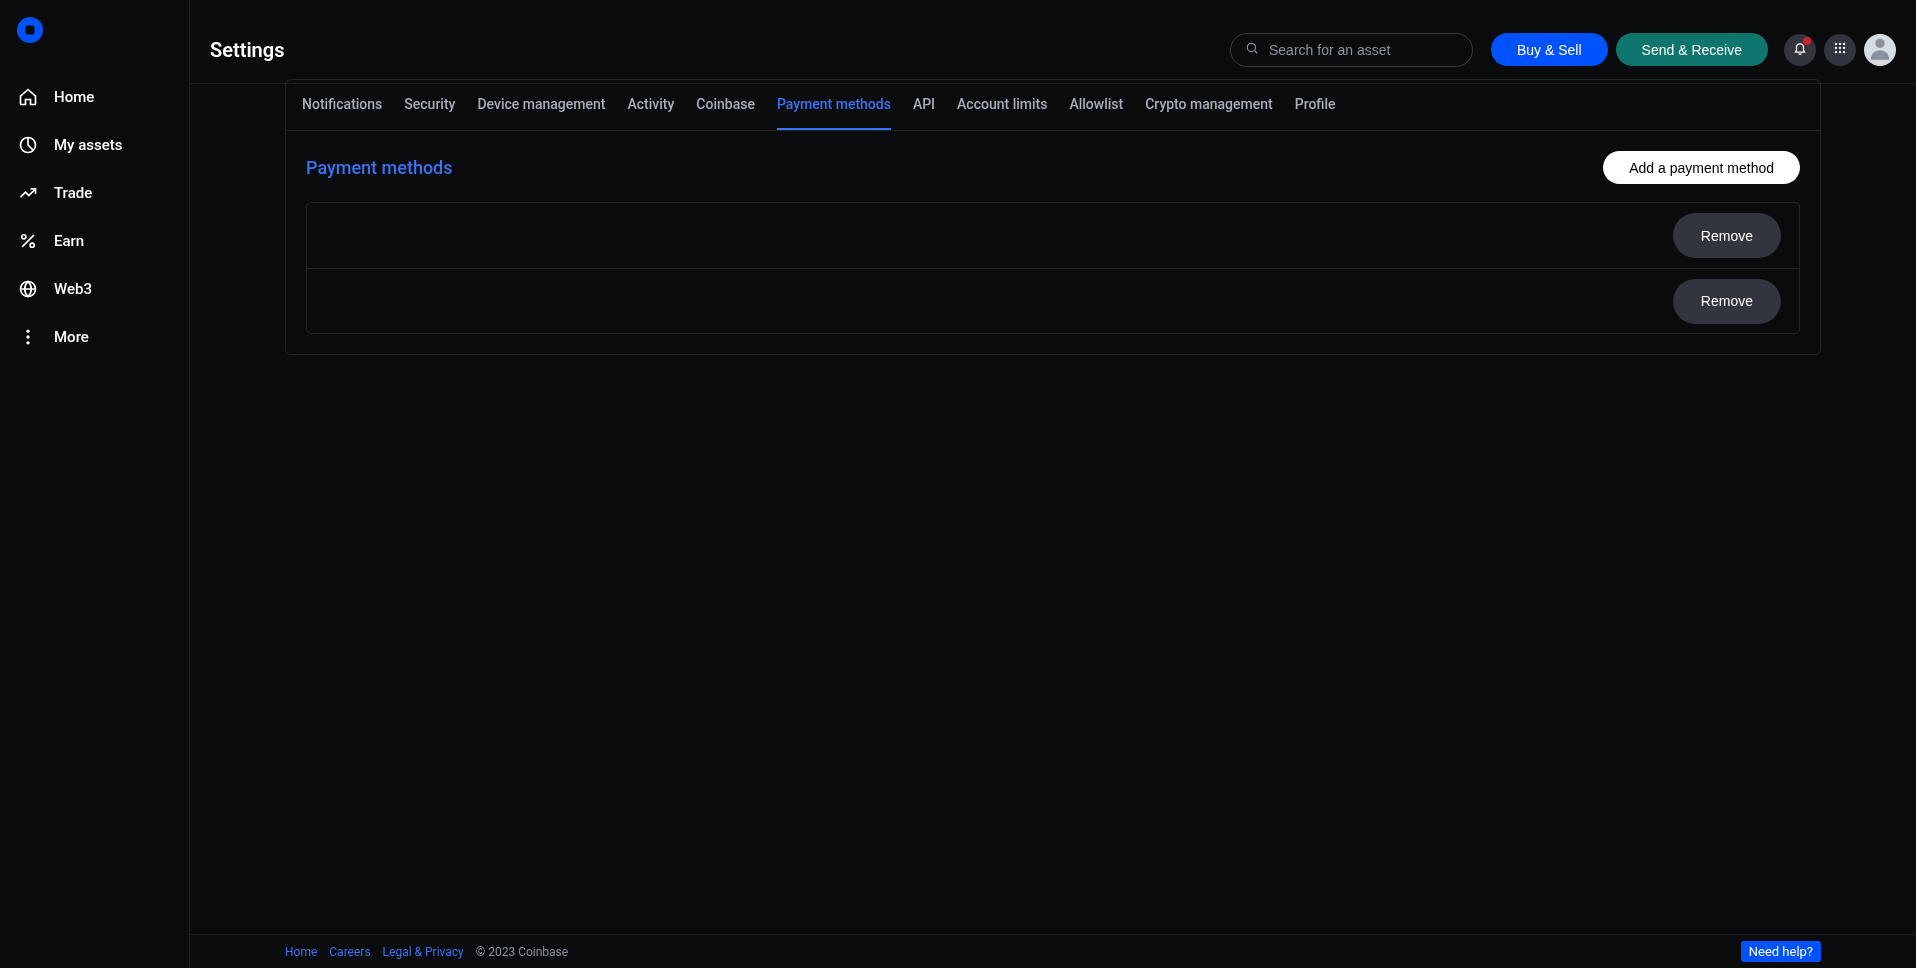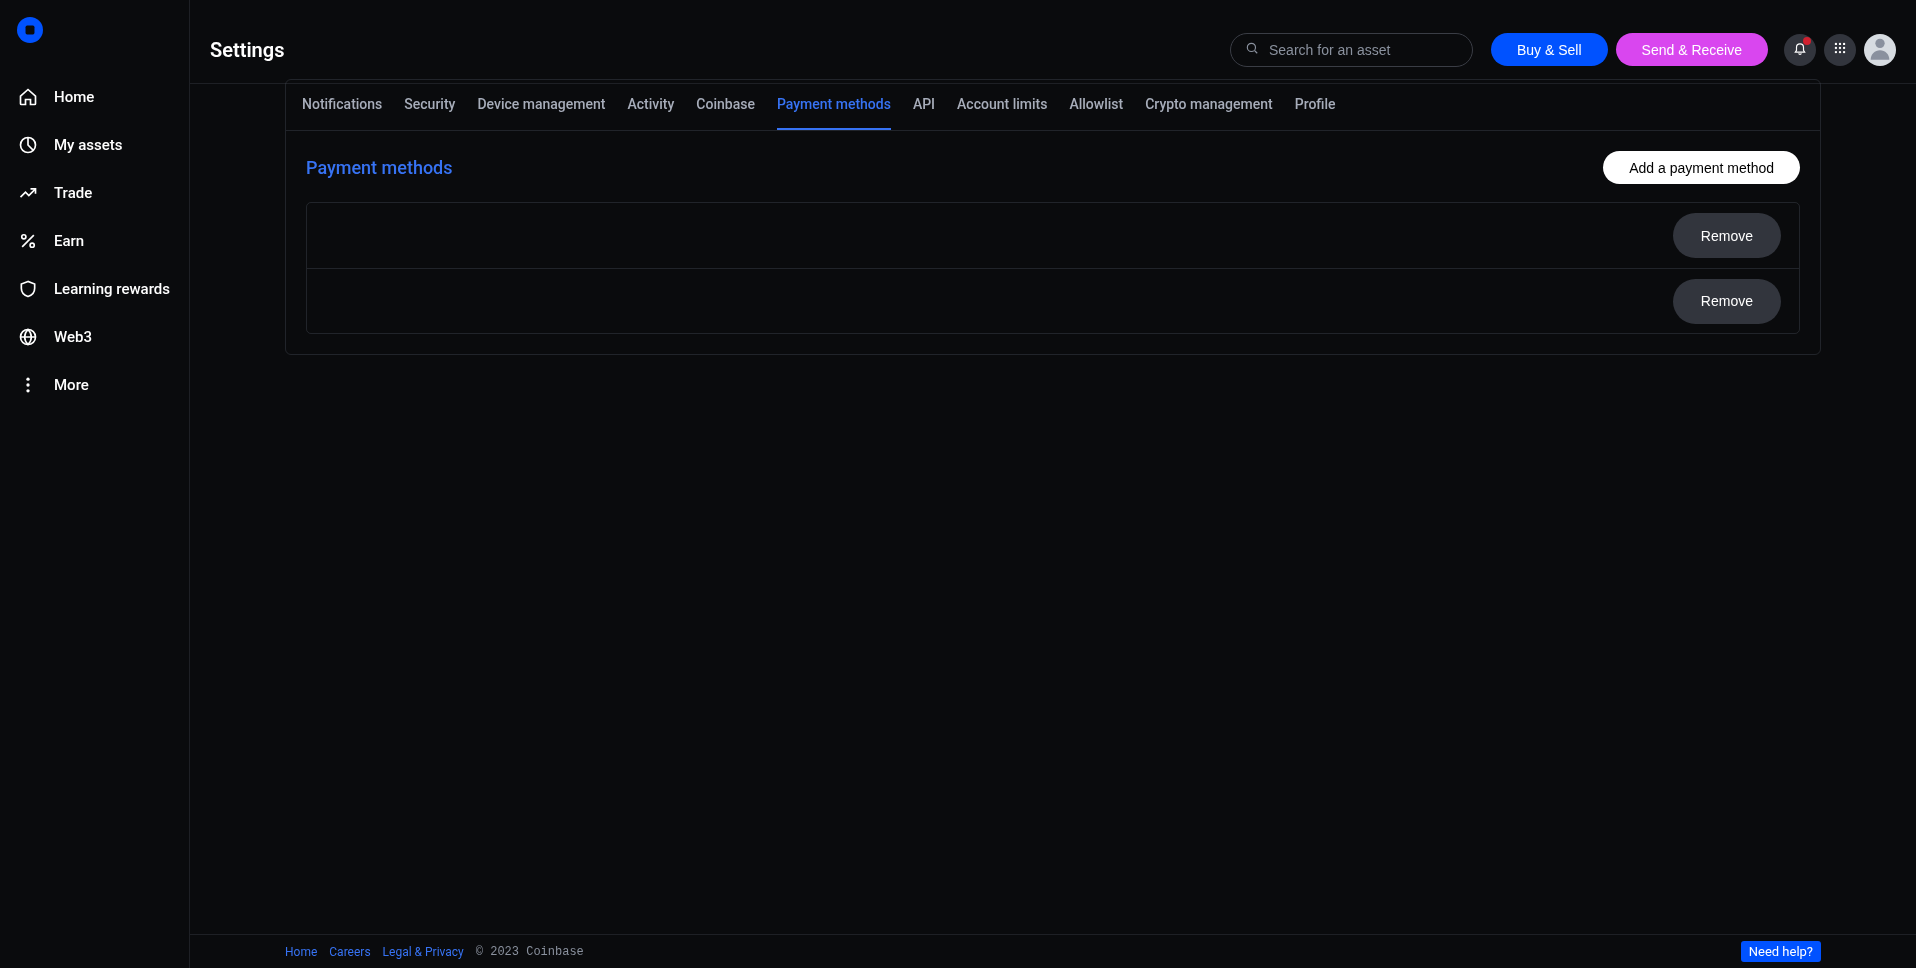--- a/index.html
+++ b/index.html
@@ -103,21 +103,21 @@
     height: 33px;
     border-radius: 22px;
     border: none;
     padding: 0 26px;
     font-size: 14px;
     font-weight: 500;
     cursor: pointer;
     margin-right: 8px;
   }
   .pill-primary { background: #0052ff; color: #ffffff; }
-  .pill-secondary { background: #d946ef; color: #ffffff; }
+  .pill-secondary { background: #0f766e; color: #ffffff; }
   .icon-btn {
     width: 32px;
     height: 32px;
     border-radius: 50%;
     background: #32353d;
     display: flex;
     align-items: center;
     justify-content: center;
     margin-left: 8px;
     cursor: pointer;
@@ -243,21 +243,20 @@
     font-size: 12px;
   }
   .footer-link {
     color: #3773f4;
     margin-right: 12px;
     cursor: pointer;
   }
   .footer-text {
     color: #8a919e;
     margin-right: 12px;
-    font-family: Liberation Mono, monospace;
   }
   .footer-spacer { flex: 1; }
   .help-chip {
     background: #0052ff;
     color: #ffffff;
     font-size: 13px;
     padding: 3px 8px;
     border-radius: 3px;
     cursor: pointer;
   }
@@ -309,28 +308,20 @@
       <span class="icon">
         <svg viewBox="0 0 24 24" fill="none" stroke="#ffffff" stroke-width="2">
             <path d="M19 5 5 19"></path>
             <circle cx="7" cy="7" r="2.5"></circle>
             <circle cx="17" cy="17" r="2.5"></circle>
           </svg>
       </span>
       <span>Earn</span>
     </div>
 
-    <div class="nav-item">
-      <span class="icon">
-        <svg viewBox="0 0 24 24" fill="none" stroke="#ffffff" stroke-width="2">
-            <path d="M12 3 4 6v5c0 5 3.5 8.5 8 10 4.5-1.5 8-5 8-10V6z"></path>
-          </svg>
-      </span>
-      <span>Learning rewards</span>
-    </div>
 
     <div class="nav-item">
       <span class="icon">
         <svg viewBox="0 0 24 24" fill="none" stroke="#ffffff" stroke-width="2">
             <circle cx="12" cy="12" r="9"></circle>
             <path d="M3 12h18M12 3c2.5 2.5 4 5.5 4 9s-1.5 6.5-4 9c-2.5-2.5-4-5.5-4-9s1.5-6.5 4-9z"></path>
           </svg>
       </span>
       <span>Web3</span>
     </div>

